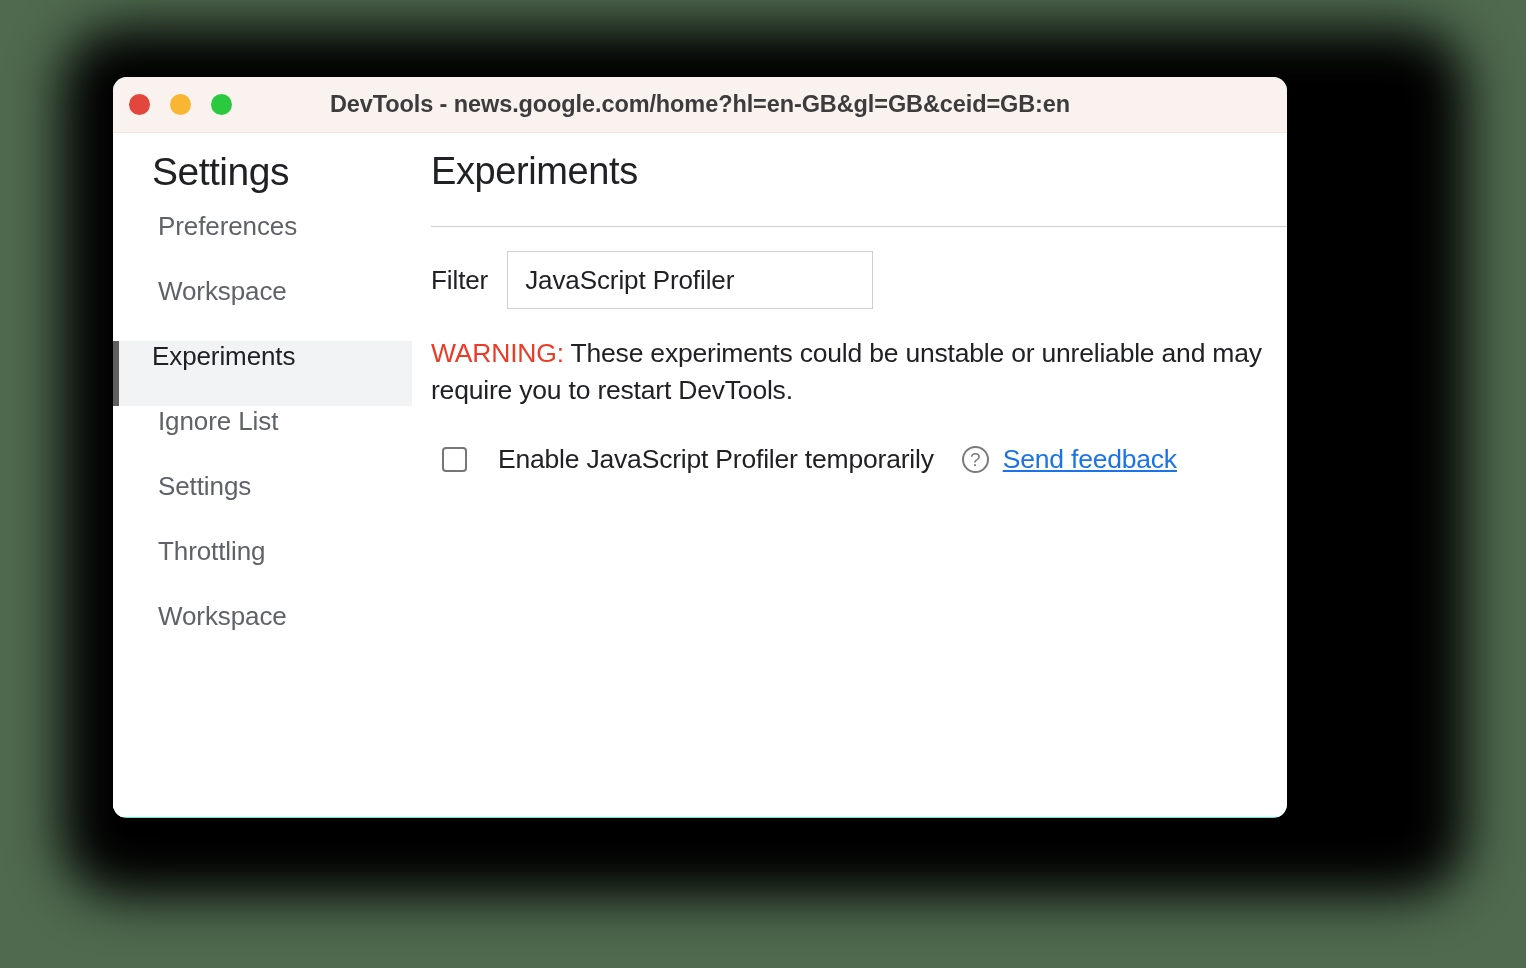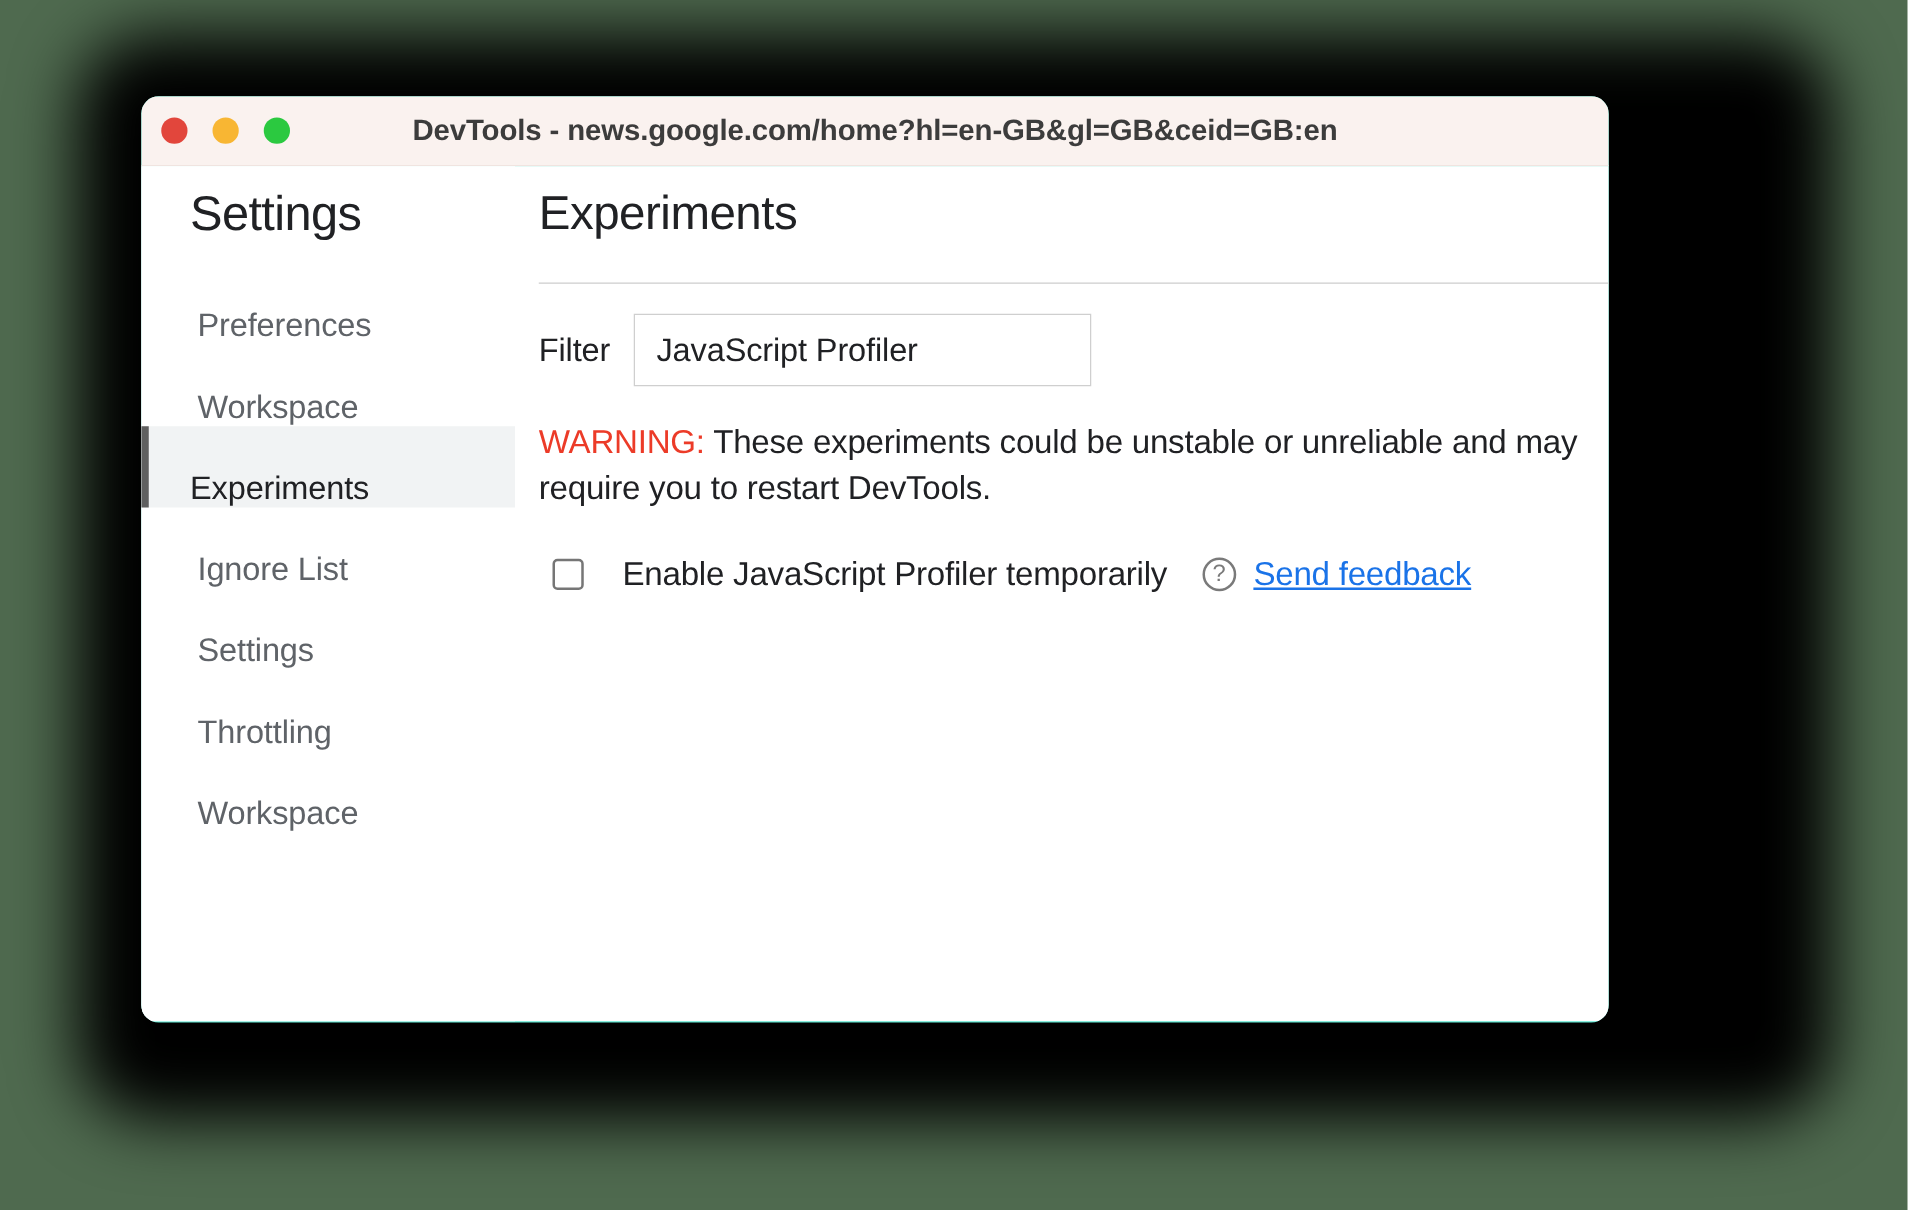--- a/index.html
+++ b/index.html
@@ -97,21 +97,21 @@
     padding: 0 0 0 39px;
     line-height: 1.0;
     letter-spacing: -0.5px;
   }
   #sidebar-nav {
     margin-top: 20px;
   }
   .sidebar-item {
     height: 65px;
     display: flex;
-    align-items: flex-end;
+    align-items: flex-start;
     padding-left: 39px;
     font-size: 26px;
     color: #5f6368;
     cursor: pointer;
     border-left: 6px solid transparent;
     letter-spacing: -0.1px;
     white-space: nowrap;
   }
   .sidebar-item.selected {
     background: #f1f3f4;

